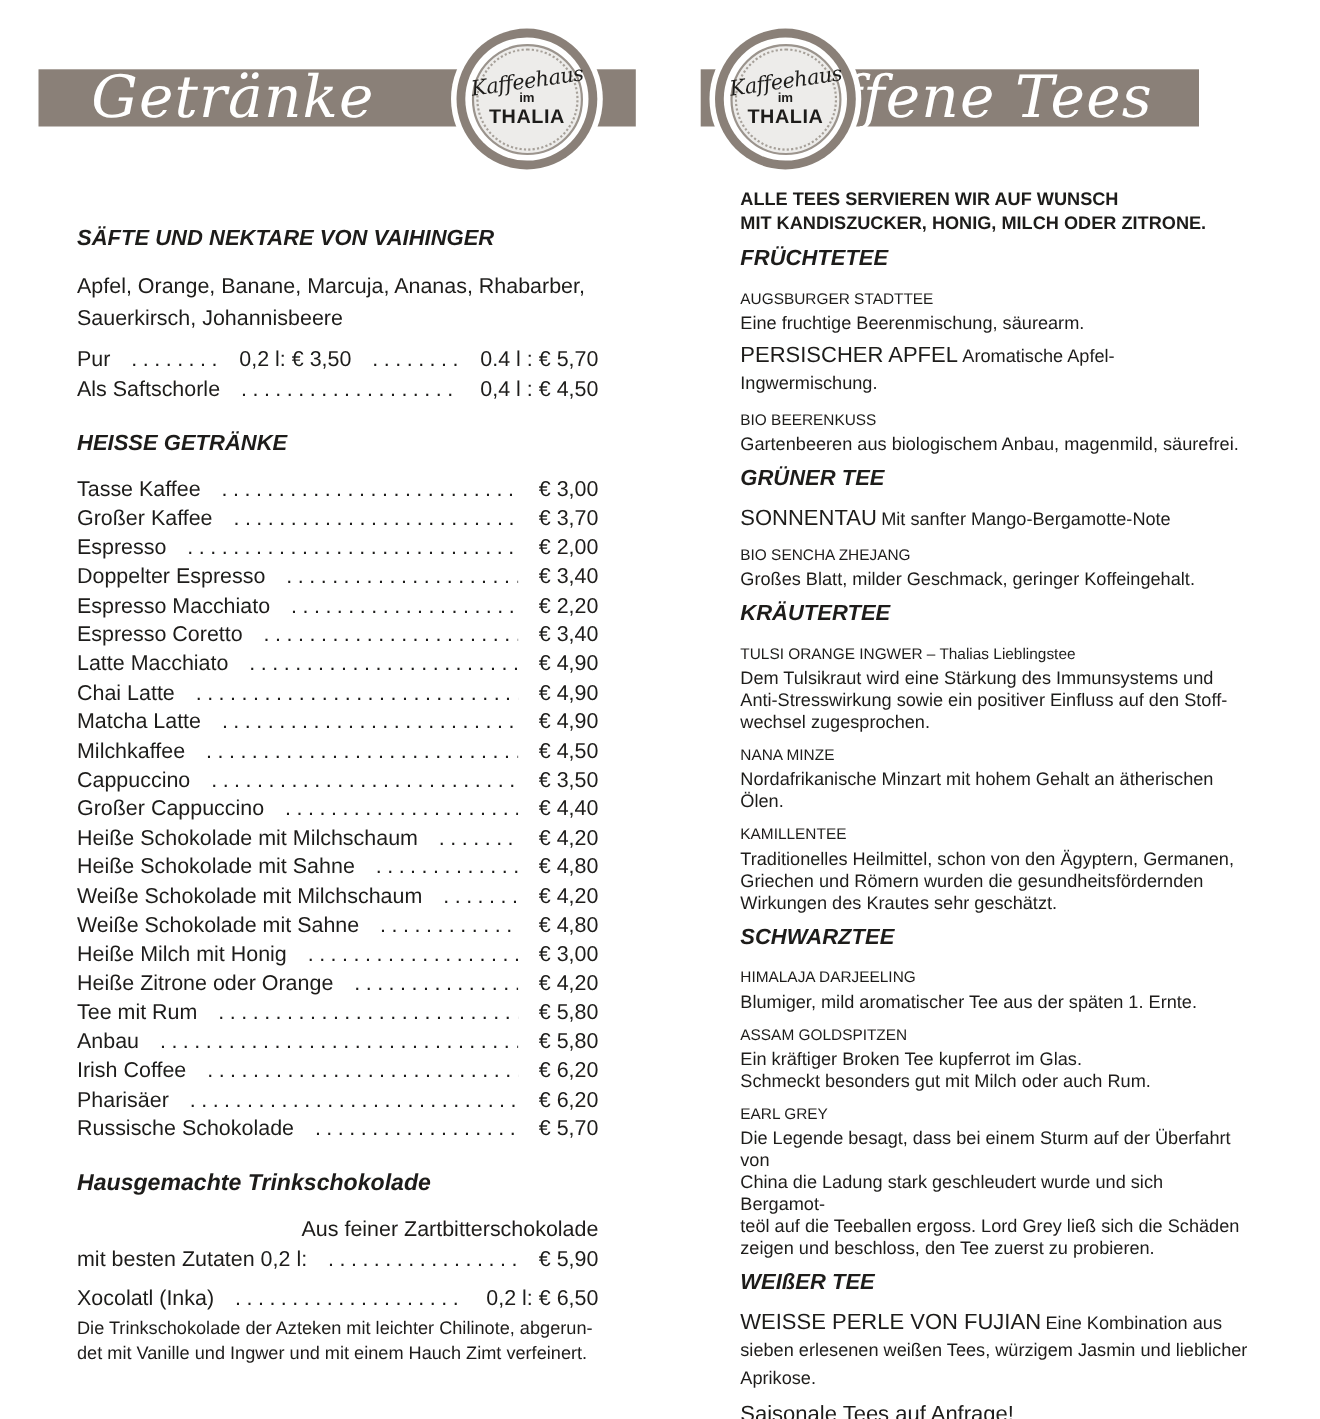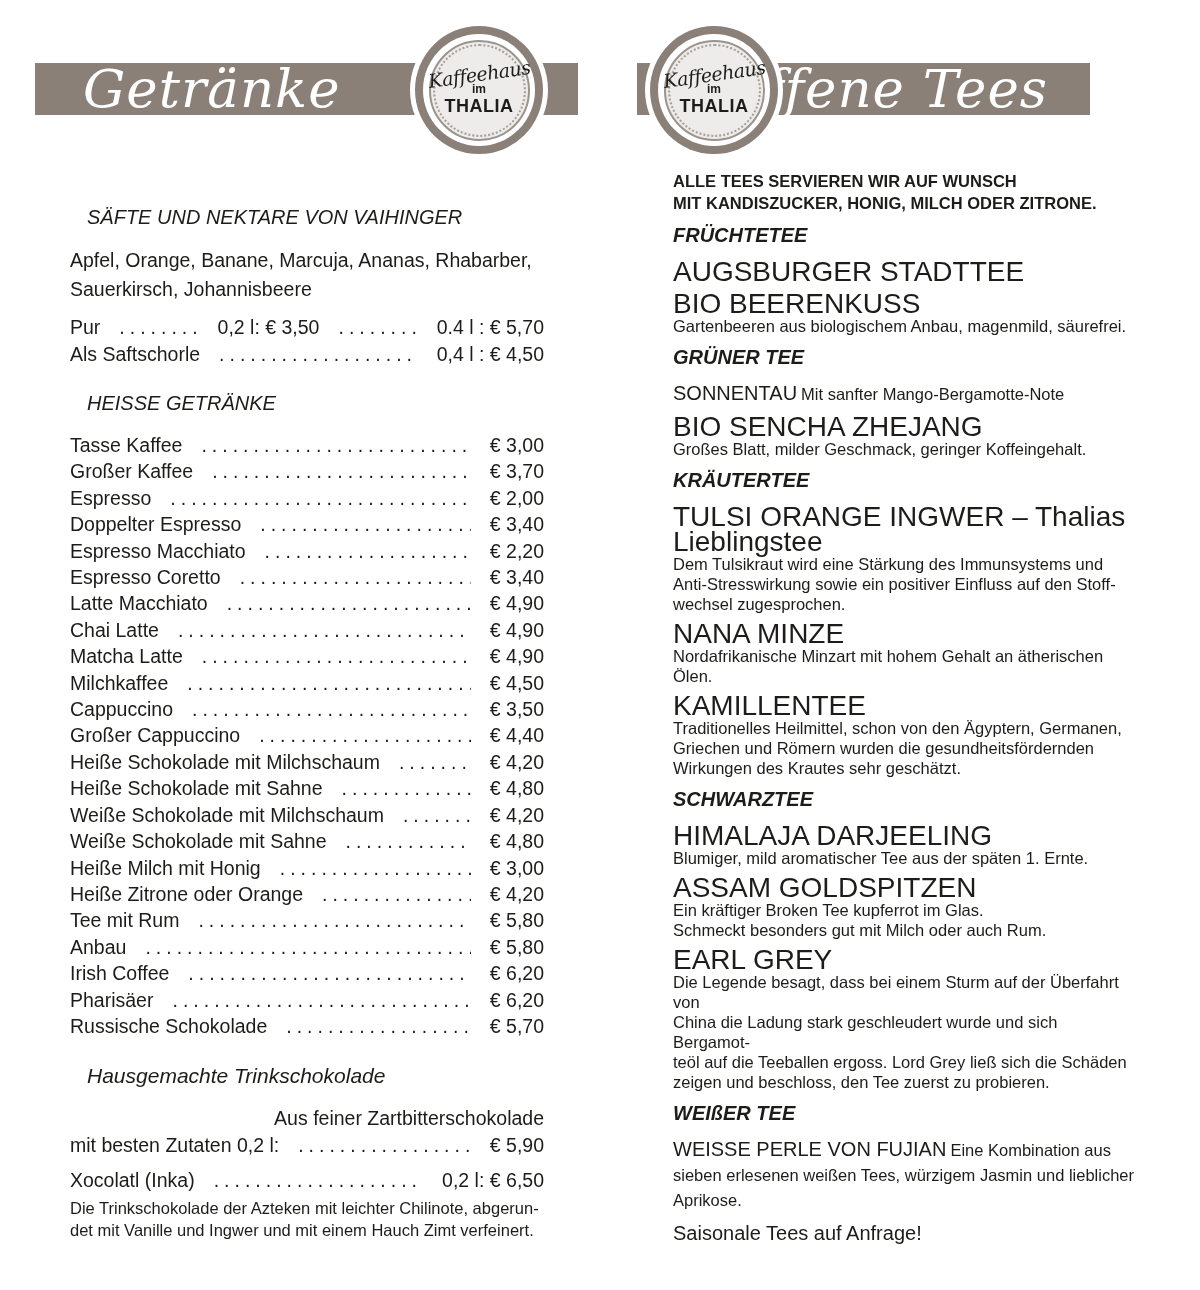--- a/index.html
+++ b/index.html
@@ -47,22 +47,22 @@
          transform:rotate(-8deg); margin-bottom:-2px; letter-spacing:-0.5px; }
   .lg2 { font-weight:bold; font-size:12px; line-height:1.1; }
   .lg3 { font-weight:bold; font-size:18px; line-height:1.15; letter-spacing:0.5px; }
 
   
   .col { position:absolute; }
   .col-left  { left:70px;  top:204px; width:474px; }
   .col-right { left:673px; top:170px; width:462px; }
 
   h2.section {
-    font-size:20px; font-weight:normal; font-style:italic;
-    margin:22px 17px 16px; line-height:26px;
+    font-size:20px; font-weight:bold; font-style:italic;
+    margin:22px 0 16px; line-height:26px;
   }
   h2.section.first { margin-top:0; }
   h2.trink-title { font-size:21px; margin-top:24px; margin-bottom:16px; }
 
   .flavors { font-size:19.5px; line-height:29px; margin:0 0 10px; white-space:pre-line; }
   .plain-line { font-size:19.5px; line-height:27px; margin:0;text-align:right; }
 
   
   .prow { display:flex; align-items:baseline; font-size:19.5px; line-height:26.4px;gap:16px; }
   .prow.tall { line-height:27px; }
@@ -77,21 +77,21 @@
 
   .small-note { font-size:16.5px; line-height:21.5px; margin:4px 0 0; white-space:pre-line; }
 
   
   .bold-note { font-weight:bold; font-size:16.5px; line-height:22px; margin:0 0 0; white-space:pre-line; }
   h3.tea-section {
     font-size:20px; font-weight:bold; font-style:italic;
     margin:8px 0 11px; line-height:26px;
   }
   .tea { margin:0 0 7px; }
-  .tea-name { font-size:28px; line-height:25px; font-weight:400; }
+  .tea-name { font-size:14px; line-height:25px; font-weight:400; }
   .tea-desc { font-size:16.5px; line-height:20px; white-space:pre-line; }
   p.tea { margin:0 0 7px; line-height:25px; }
   .tea-inline-desc { font-size:16.5px; }
   .tea-name-inline { font-size:20px; margin-right:4px; }
   .seasonal { font-size:20px; line-height:26px; margin:6px 0 10px; }
 </style>
 </head>
 <body>
 
 <div>
@@ -274,21 +274,23 @@
 det mit Vanille und Ingwer und mit einem Hauch Zimt verfeinert.</p>
   </section>
 
   <section class="col col-right">
     <p class="bold-note">ALLE TEES SERVIEREN WIR AUF WUNSCH
 MIT KANDISZUCKER, HONIG, MILCH ODER ZITRONE.</p>
     <div>
         <h3 class="tea-section">FRÜCHTETEE</h3>
         <div class="tea">
           <div class="tea-name">AUGSBURGER STADTTEE</div>
-        </div>
+          <div class="tea-desc">Eine fruchtige Beerenmischung, säurearm.</div>
+        </div>
+        <p class="tea"><span class="tea-name-inline">PERSISCHER APFEL</span><span class="tea-inline-desc">Aromatische Apfel-Ingwermischung.</span></p>
         <div class="tea">
           <div class="tea-name">BIO BEERENKUSS</div>
           <div class="tea-desc">Gartenbeeren aus biologischem Anbau, magenmild, säurefrei.</div>
         </div>
         <h3 class="tea-section">GRÜNER TEE</h3>
         <p class="tea"><span class="tea-name-inline">SONNENTAU</span><span class="tea-inline-desc">Mit sanfter Mango-Bergamotte-Note</span></p>
         <div class="tea">
           <div class="tea-name">BIO SENCHA ZHEJANG</div>
           <div class="tea-desc">Großes Blatt, milder Geschmack, geringer Koffeingehalt.</div>
         </div>

